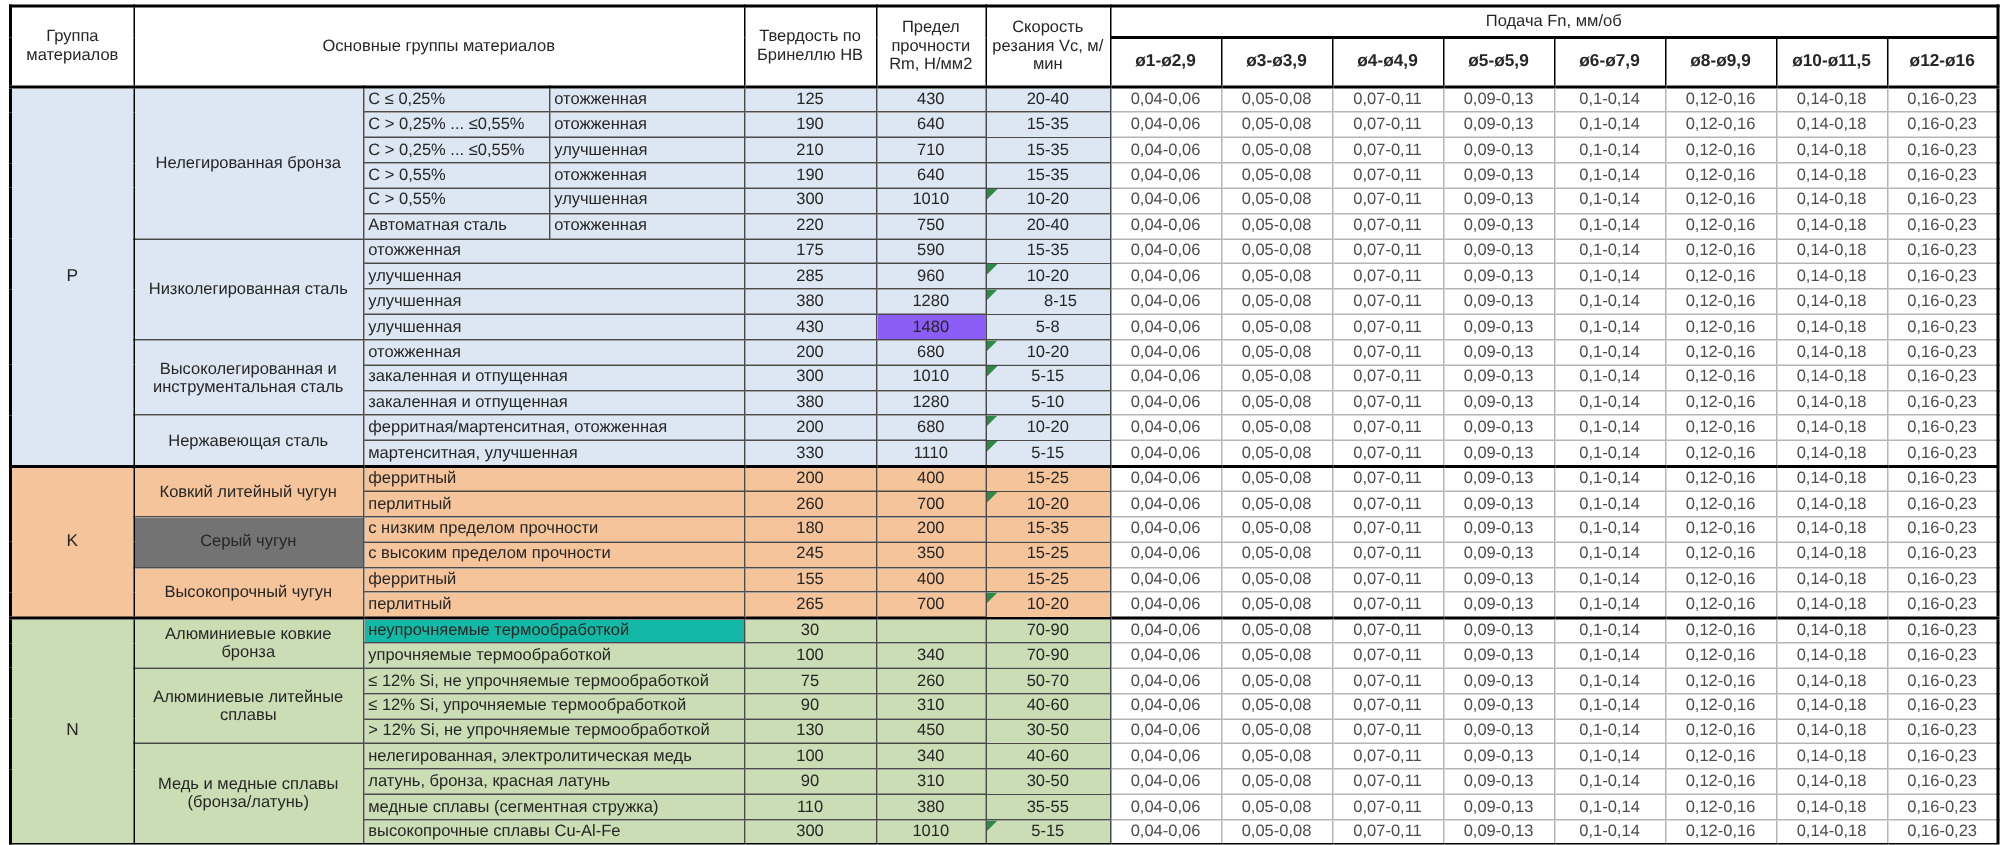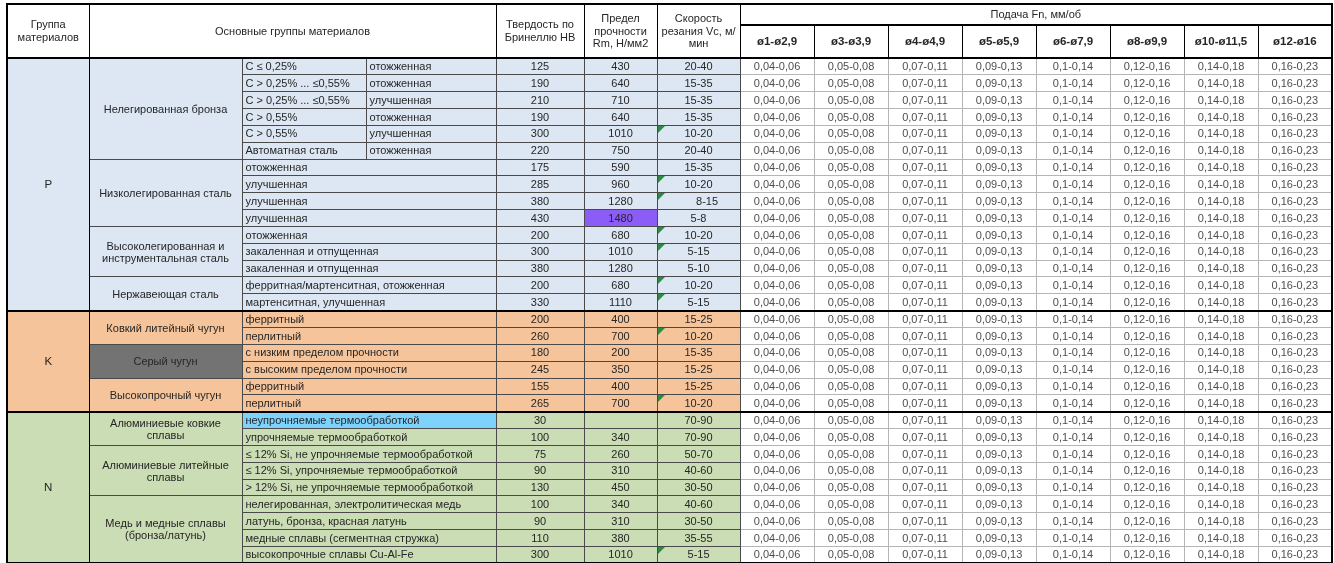--- a/index.html
+++ b/index.html
@@ -421,22 +421,22 @@
           <td class="feed">0,05-0,08</td>
           <td class="feed">0,07-0,11</td>
           <td class="feed">0,09-0,13</td>
           <td class="feed">0,1-0,14</td>
           <td class="feed">0,12-0,16</td>
           <td class="feed">0,14-0,18</td>
           <td class="feed last">0,16-0,23</td>
         </tr>
         <tr class="group-start">
           <td class="c groupcell" rowspan="9" style="background: rgb(203, 221, 180);">N</td>
-          <td class="c subcell" rowspan="2" style="background: rgb(203, 221, 180);">Алюминиевые ковкие сплавы</td>
-          <td class="c left" colspan="2" style="background: #7dd3fc;">неупрочняемые термообработкой</td>
+          <td class="c subcell" rowspan="2" style="background: rgb(203, 221, 180);">Алюминиевые ковкие бронза</td>
+          <td class="c left" colspan="2" style="background: #14b8a6;">неупрочняемые термообработкой</td>
           <td class="c center" style="background: rgb(203, 221, 180);">30</td>
           <td class="c center" style="background: rgb(203, 221, 180);"></td>
           <td class="c center vc" style="background: rgb(203, 221, 180);">70-90</td>
           <td class="feed first">0,04-0,06</td>
           <td class="feed">0,05-0,08</td>
           <td class="feed">0,07-0,11</td>
           <td class="feed">0,09-0,13</td>
           <td class="feed">0,1-0,14</td>
           <td class="feed">0,12-0,16</td>
           <td class="feed">0,14-0,18</td>

